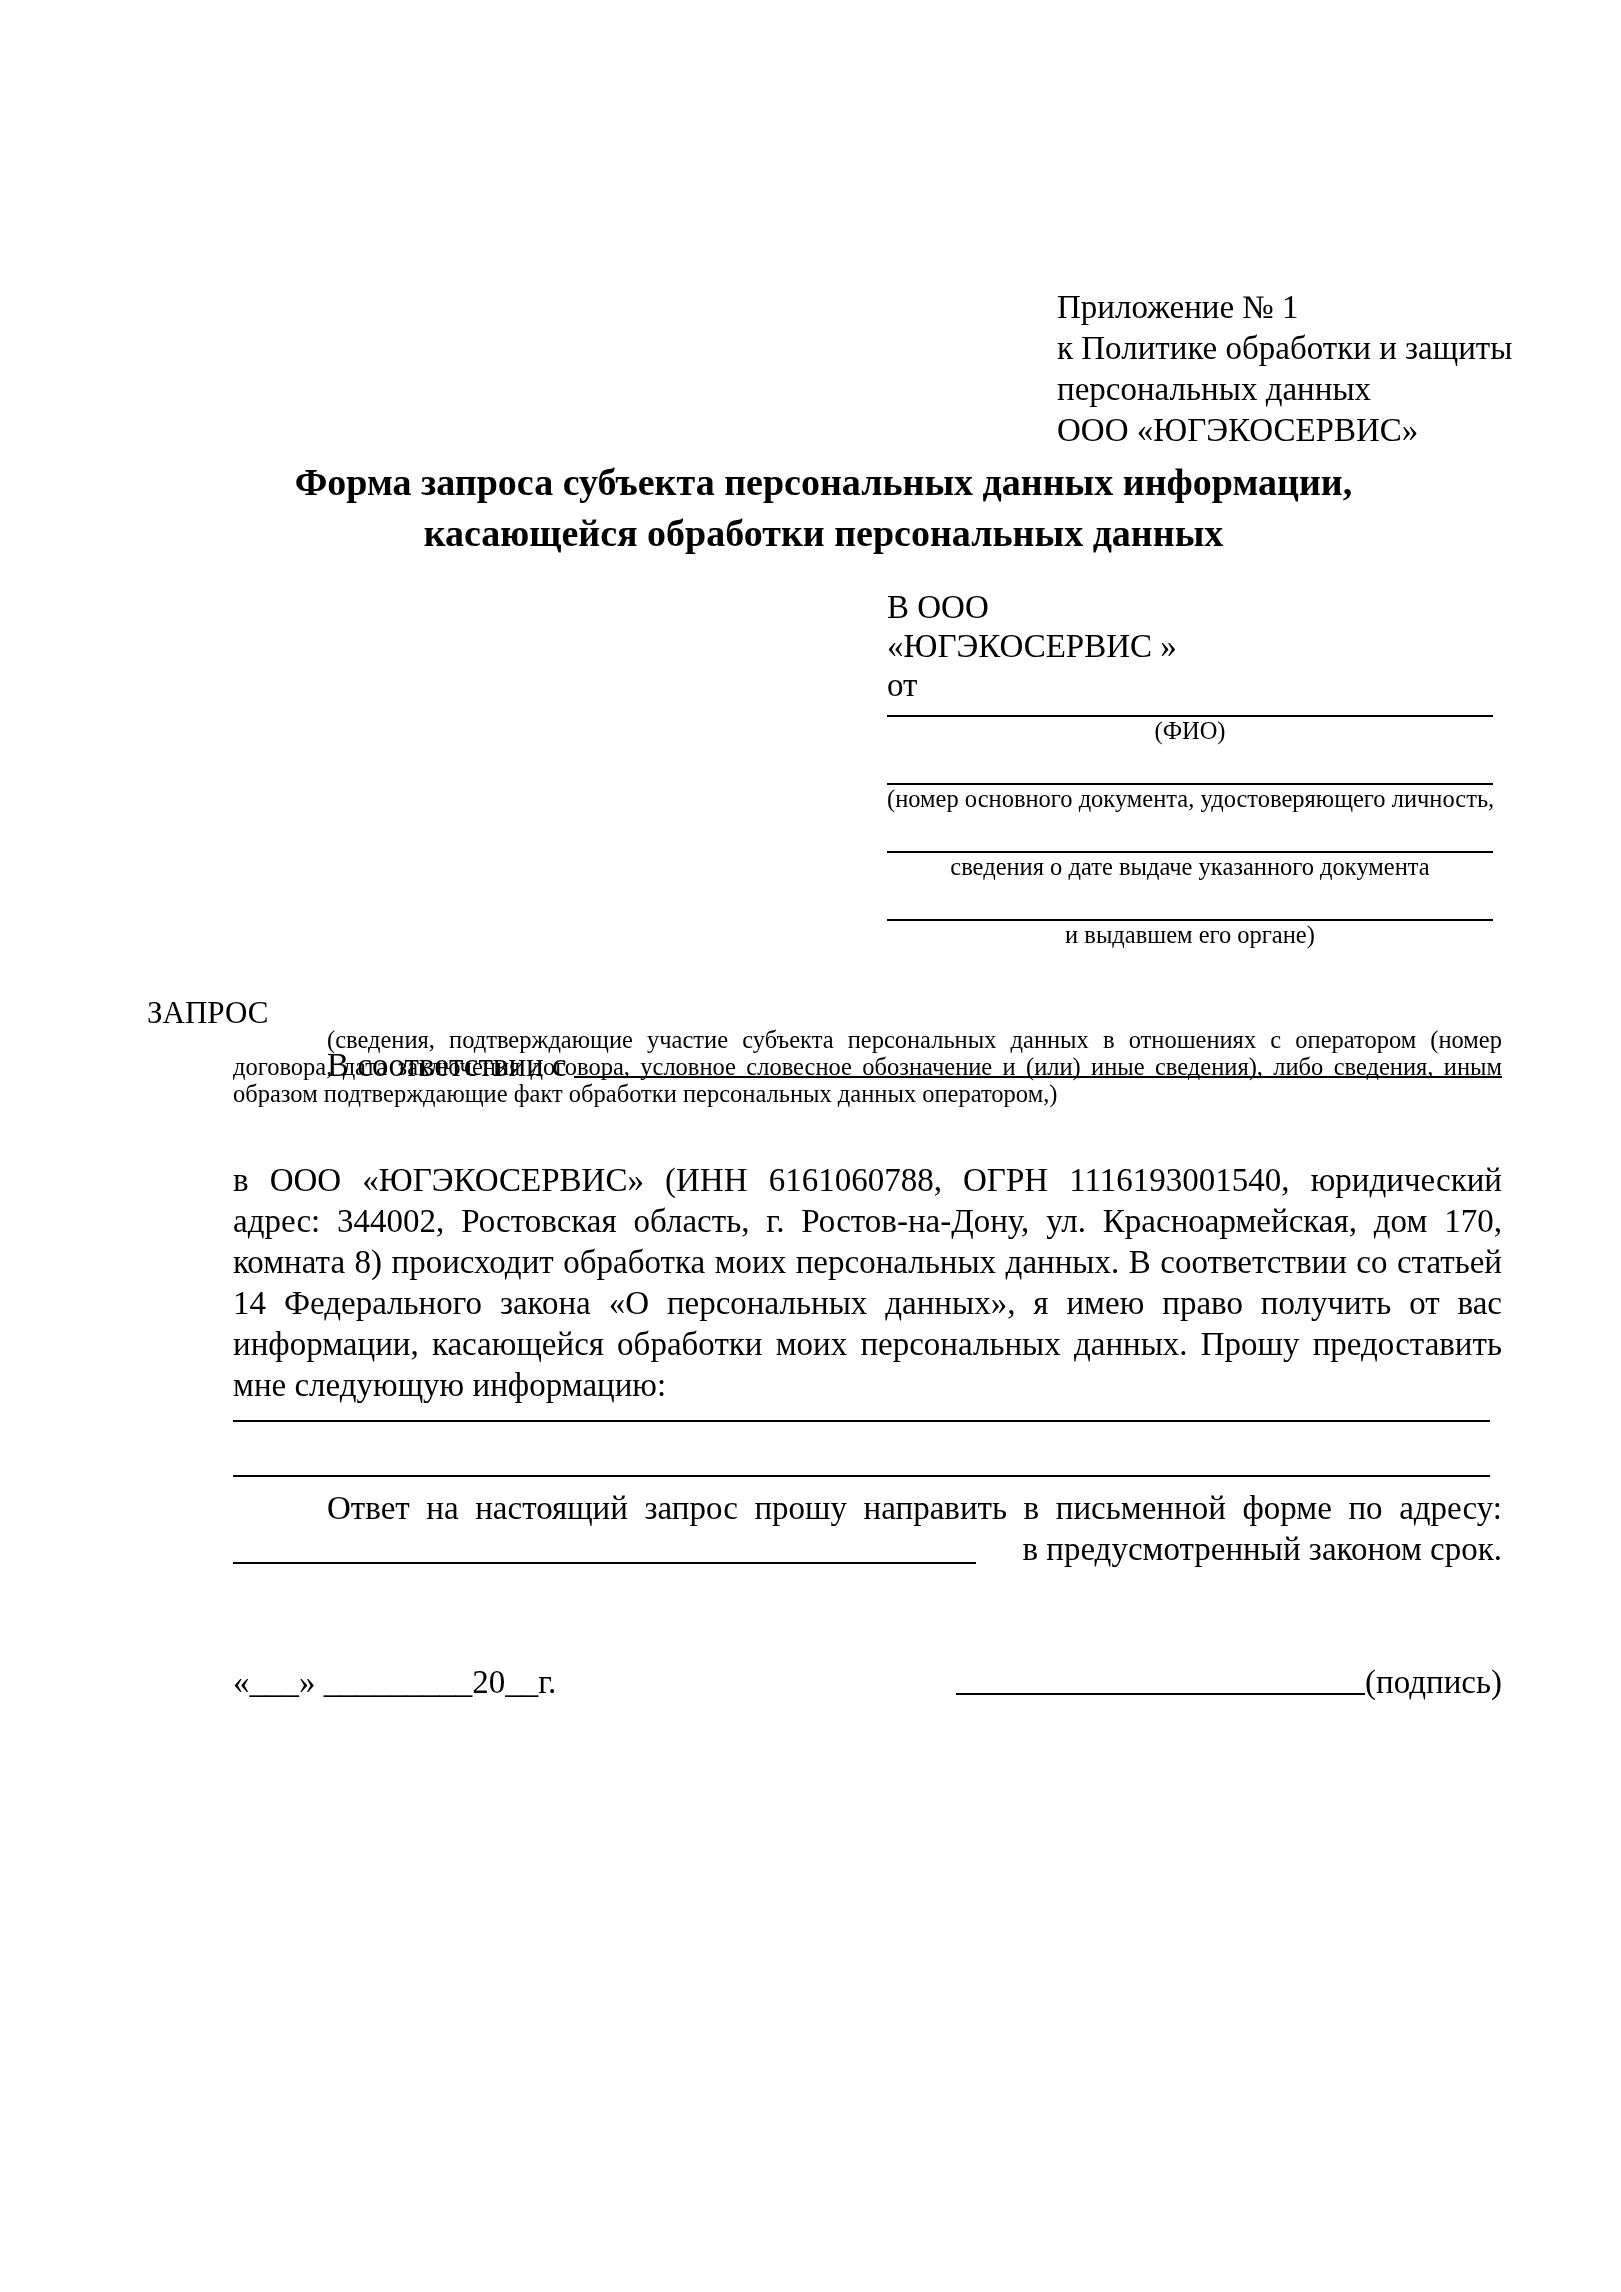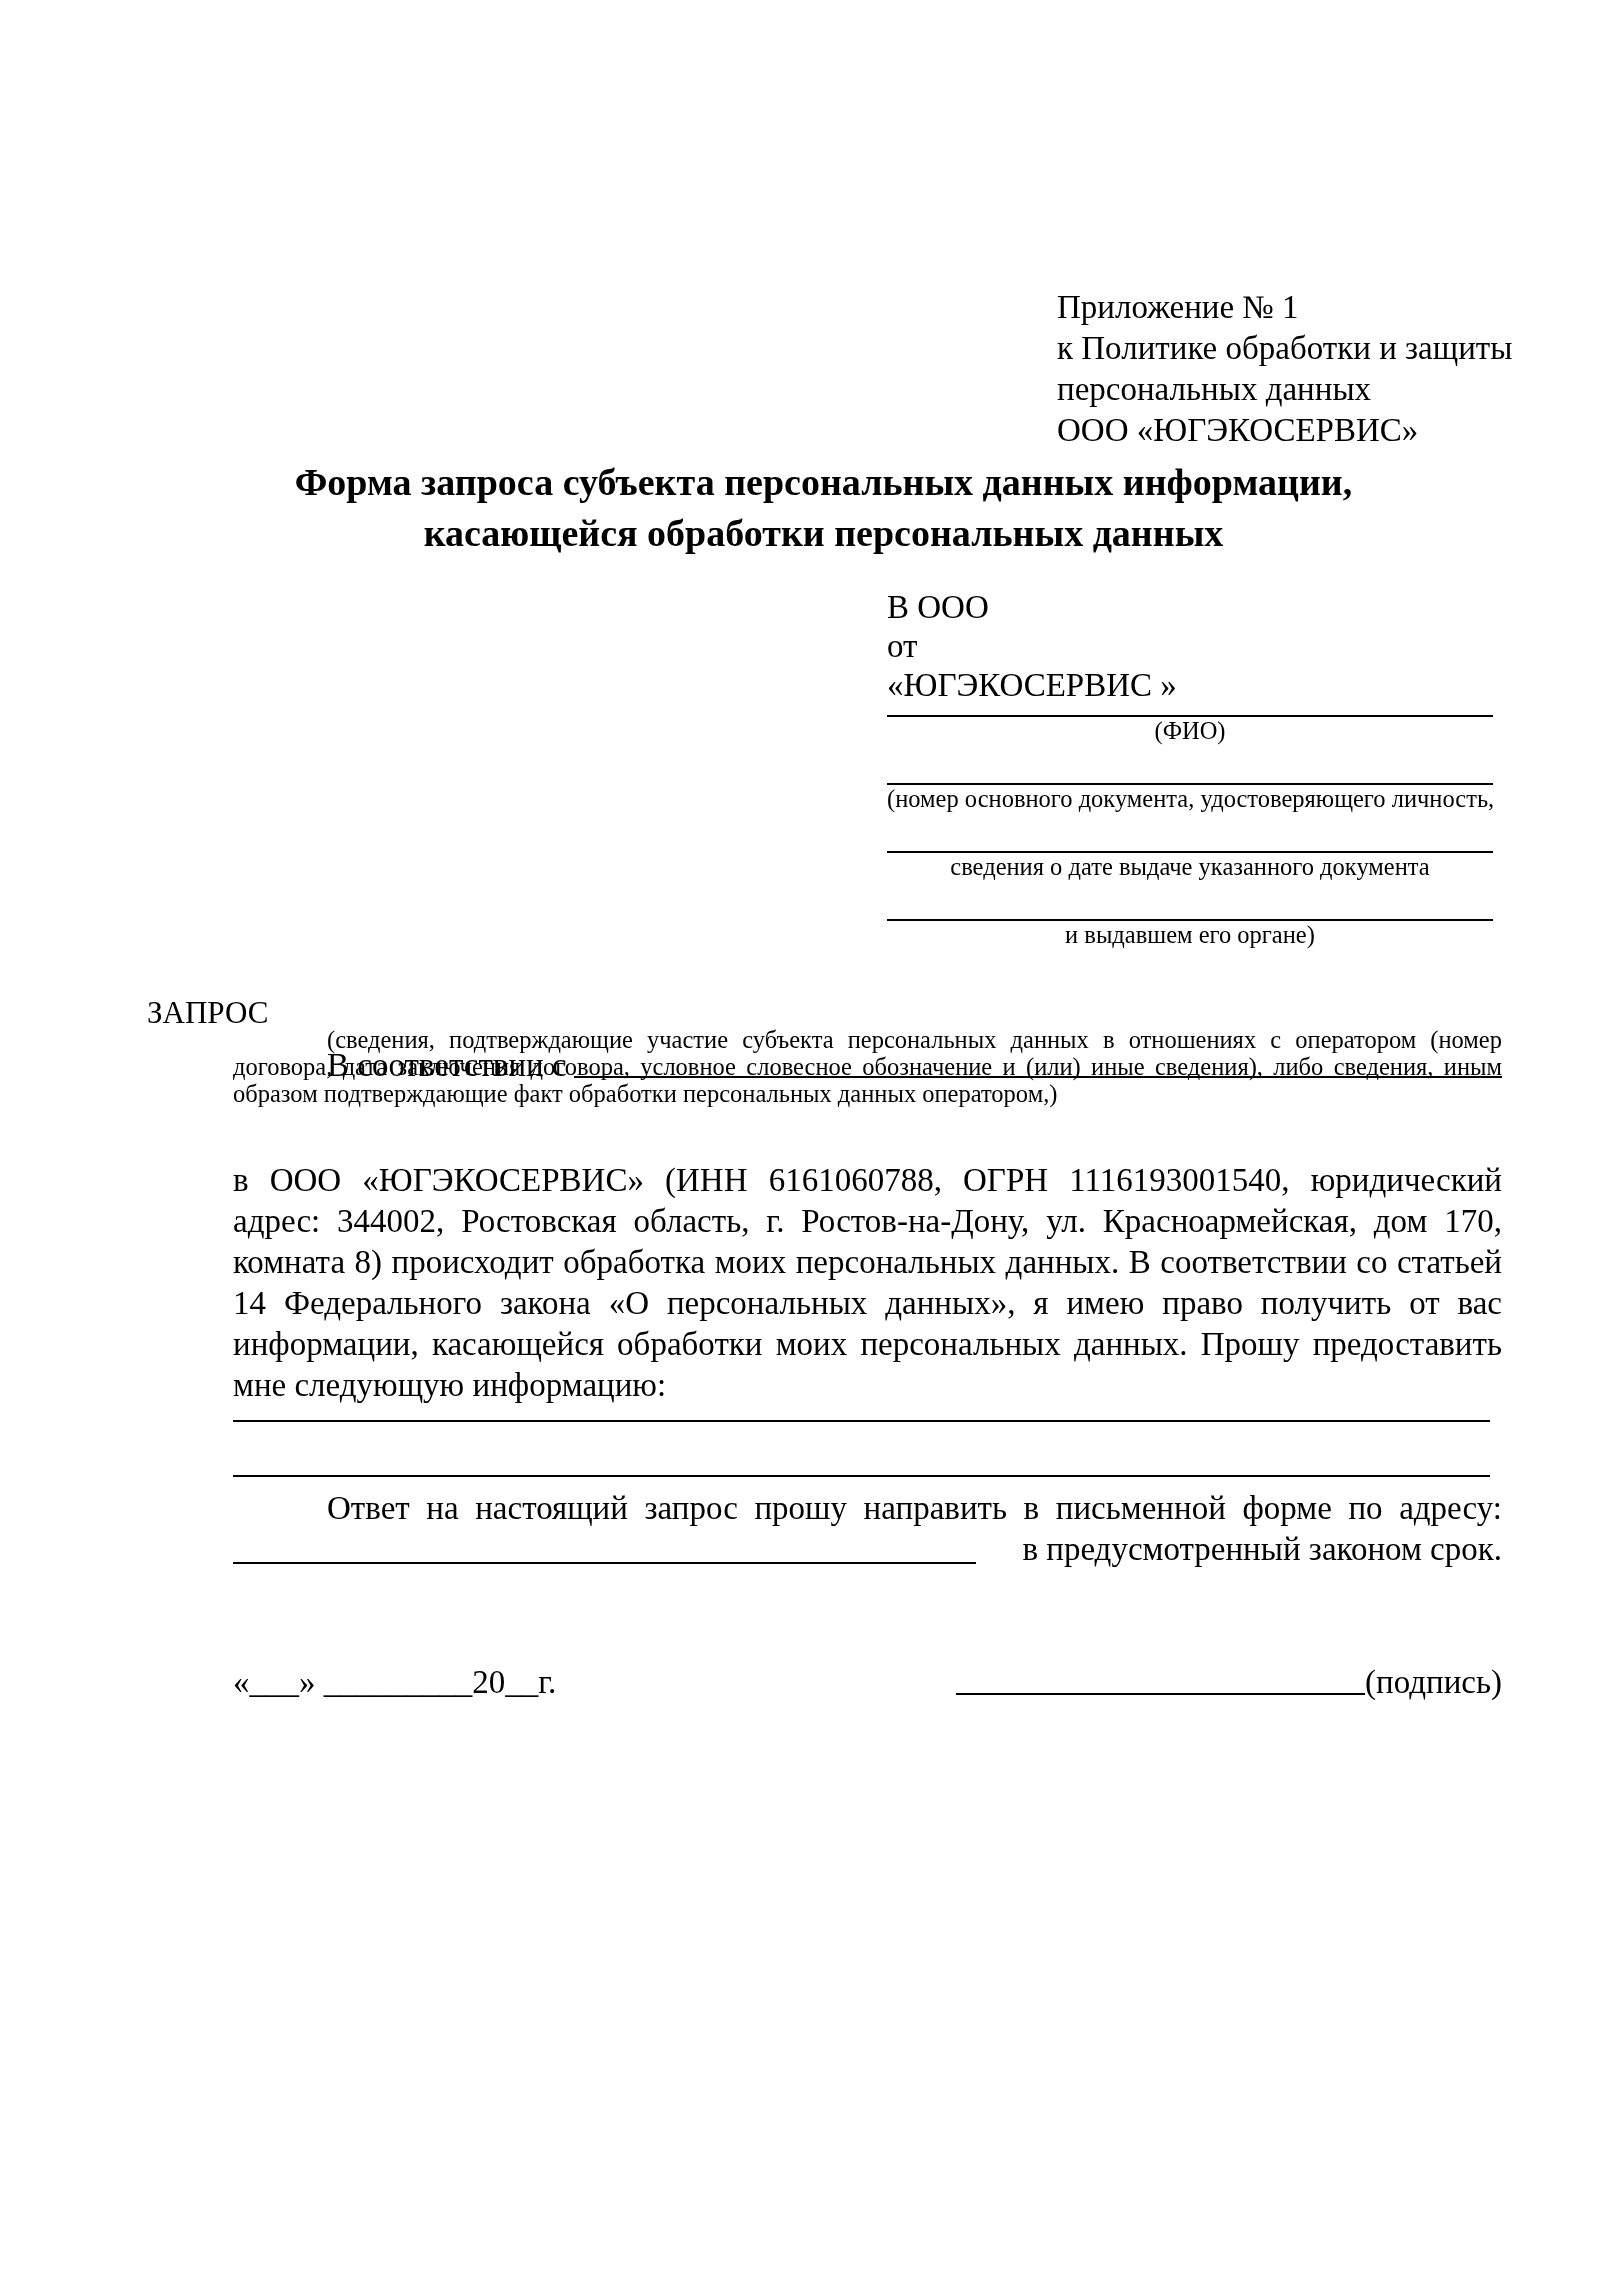--- a/index.html
+++ b/index.html
@@ -136,22 +136,22 @@
     <div>ООО «ЮГЭКОСЕРВИС»</div>
   </div>
 
   <div class="title">
     <div>Форма запроса субъекта персональных данных информации,</div>
     <div>касающейся обработки персональных данных</div>
   </div>
 
   <div class="addr">
     <div>В ООО</div>
+    <div>«ЮГЭКОСЕРВИС »</div>
     <div>от</div>
-    <div>«ЮГЭКОСЕРВИС »</div>
 
     <div class="fline first"></div>
     <div class="fcap">(ФИО)</div>
 
     <div class="fline"></div>
     <div class="fcap">(номер основного документа, удостоверяющего личность,</div>
 
     <div class="fline"></div>
     <div class="fcap">сведения о дате выдаче указанного документа</div>
 

